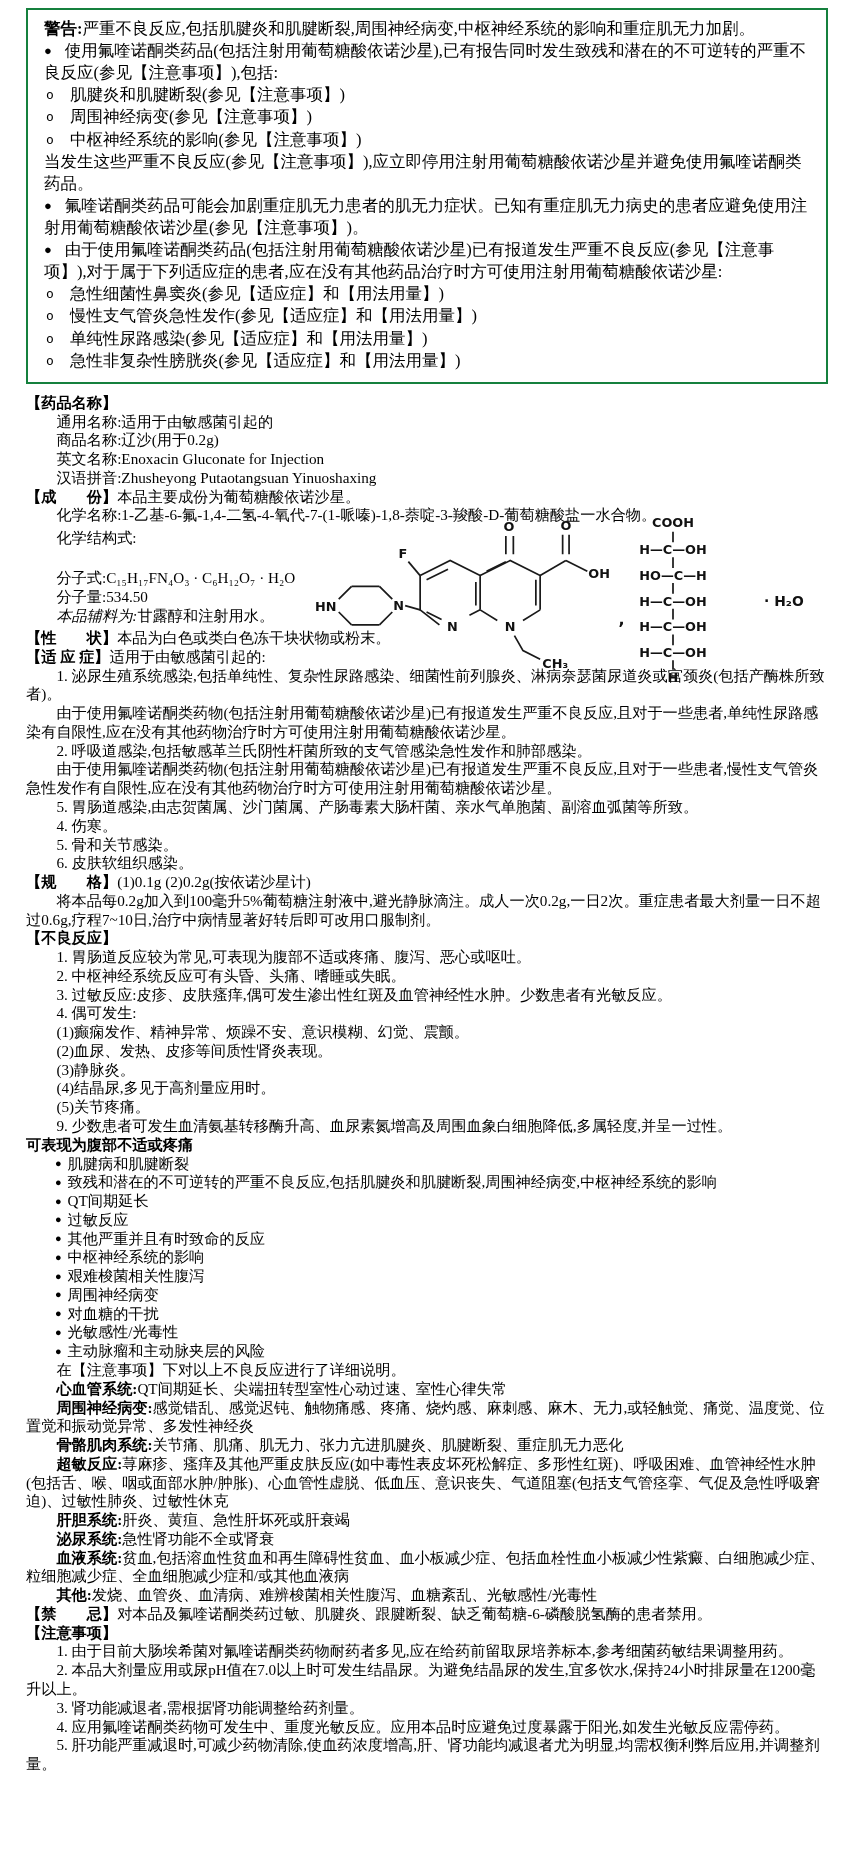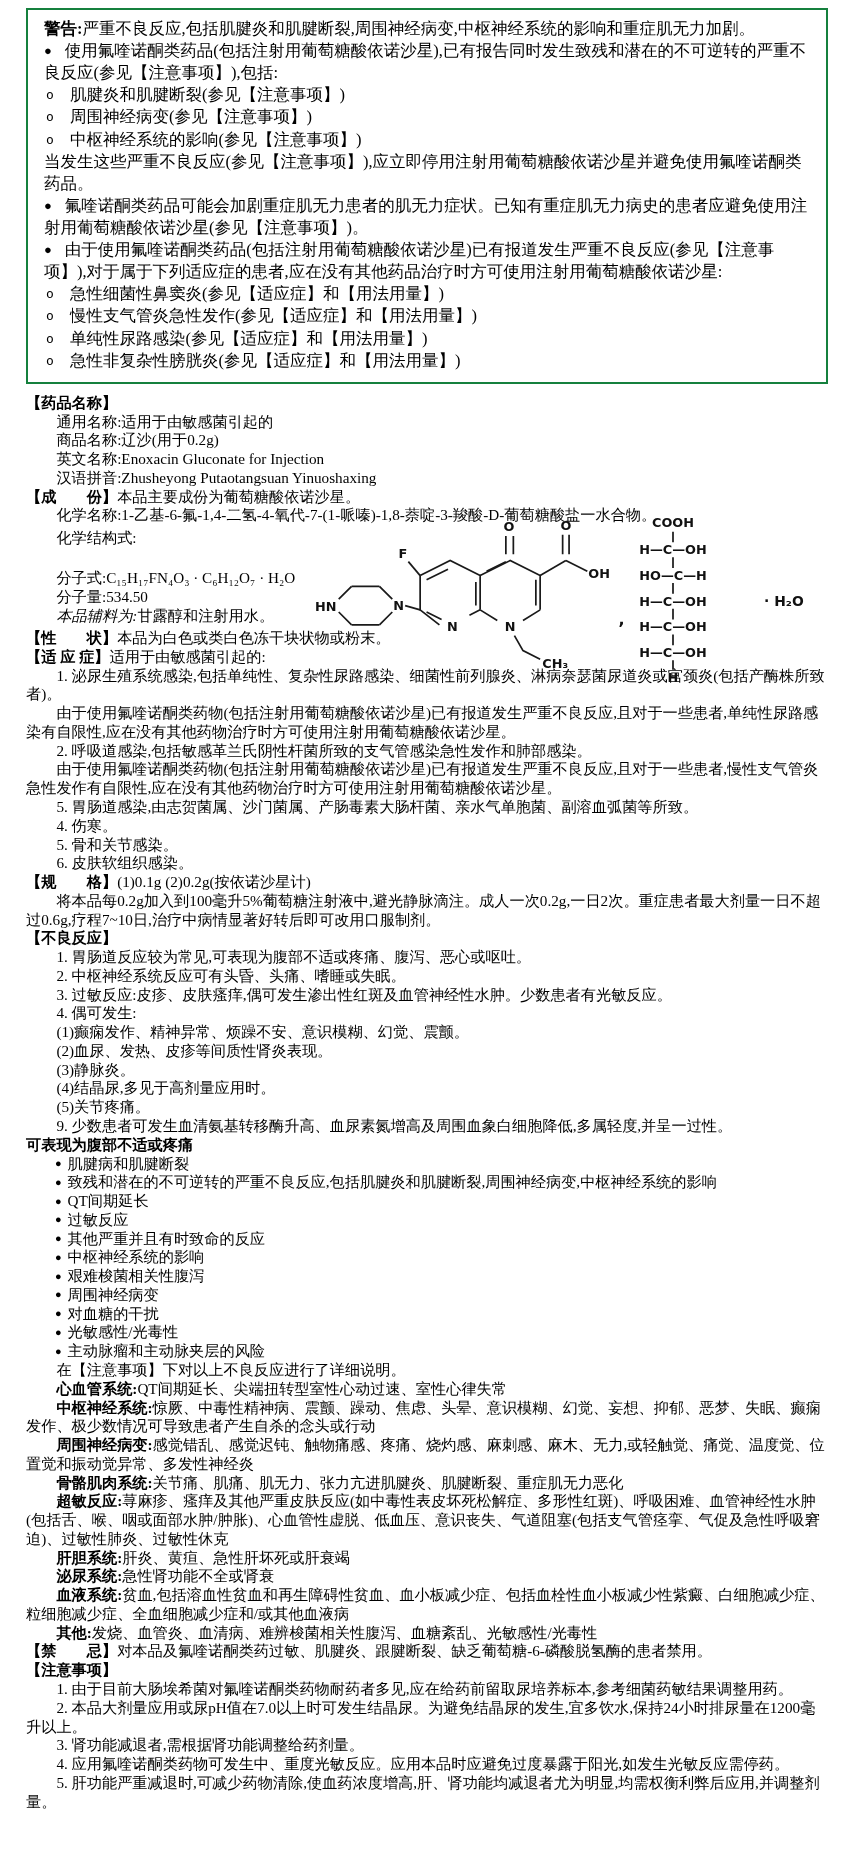--- a/index.html
+++ b/index.html
@@ -166,21 +166,20 @@
       <p class="ln bullet"><span class="marker dot">●</span>过敏反应</p>
       <p class="ln bullet"><span class="marker dot">●</span>其他严重并且有时致命的反应</p>
       <p class="ln bullet"><span class="marker dot">●</span>中枢神经系统的影响</p>
       <p class="ln bullet"><span class="marker dot">●</span>艰难梭菌相关性腹泻</p>
       <p class="ln bullet"><span class="marker dot">●</span>周围神经病变</p>
       <p class="ln bullet"><span class="marker dot">●</span>对血糖的干扰</p>
       <p class="ln bullet"><span class="marker dot">●</span>光敏感性/光毒性</p>
       <p class="ln bullet"><span class="marker dot">●</span>主动脉瘤和主动脉夹层的风险</p>
       <p class="ln indent">在【注意事项】下对以上不良反应进行了详细说明。</p>
       <p class="ln indent"><b>心血管系统:</b>QT间期延长、尖端扭转型室性心动过速、室性心律失常</p>
-      <p class="ln indent"><b>中枢神经系统:</b>惊厥、中毒性精神病、震颤、躁动、焦虑、头晕、意识模糊、幻觉、妄想、抑郁、恶梦、失眠、癫痫发作、极少数情况可导致患者产生自杀的念头或行动</p>
       <p class="ln indent"><b>周围神经病变:</b>感觉错乱、感觉迟钝、触物痛感、疼痛、烧灼感、麻刺感、麻木、无力,或轻触觉、痛觉、温度觉、位置觉和振动觉异常、多发性神经炎</p>
       <p class="ln indent"><b>骨骼肌肉系统:</b>关节痛、肌痛、肌无力、张力亢进肌腱炎、肌腱断裂、重症肌无力恶化</p>
       <p class="ln indent"><b>超敏反应:</b>荨麻疹、瘙痒及其他严重皮肤反应(如中毒性表皮坏死松解症、多形性红斑)、呼吸困难、血管神经性水肿(包括舌、喉、咽或面部水肿/肿胀)、心血管性虚脱、低血压、意识丧失、气道阻塞(包括支气管痉挛、气促及急性呼吸窘迫)、过敏性肺炎、过敏性休克</p>
       <p class="ln indent"><b>肝胆系统:</b>肝炎、黄疸、急性肝坏死或肝衰竭</p>
       <p class="ln indent"><b>泌尿系统:</b>急性肾功能不全或肾衰</p>
       <p class="ln indent"><b>血液系统:</b>贫血,包括溶血性贫血和再生障碍性贫血、血小板减少症、包括血栓性血小板减少性紫癜、白细胞减少症、粒细胞减少症、全血细胞减少症和/或其他血液病</p>
       <p class="ln indent"><b>其他:</b>发烧、血管炎、血清病、难辨梭菌相关性腹泻、血糖紊乱、光敏感性/光毒性</p>
       <p class="ln flush"><b>【禁　　忌】</b>对本品及氟喹诺酮类药过敏、肌腱炎、跟腱断裂、缺乏葡萄糖-6-磷酸脱氢酶的患者禁用。</p>
       <p class="ln flush"><b>【注意事项】</b></p>
       <p class="ln indent">1. 由于目前大肠埃希菌对氟喹诺酮类药物耐药者多见,应在给药前留取尿培养标本,参考细菌药敏结果调整用药。</p>

